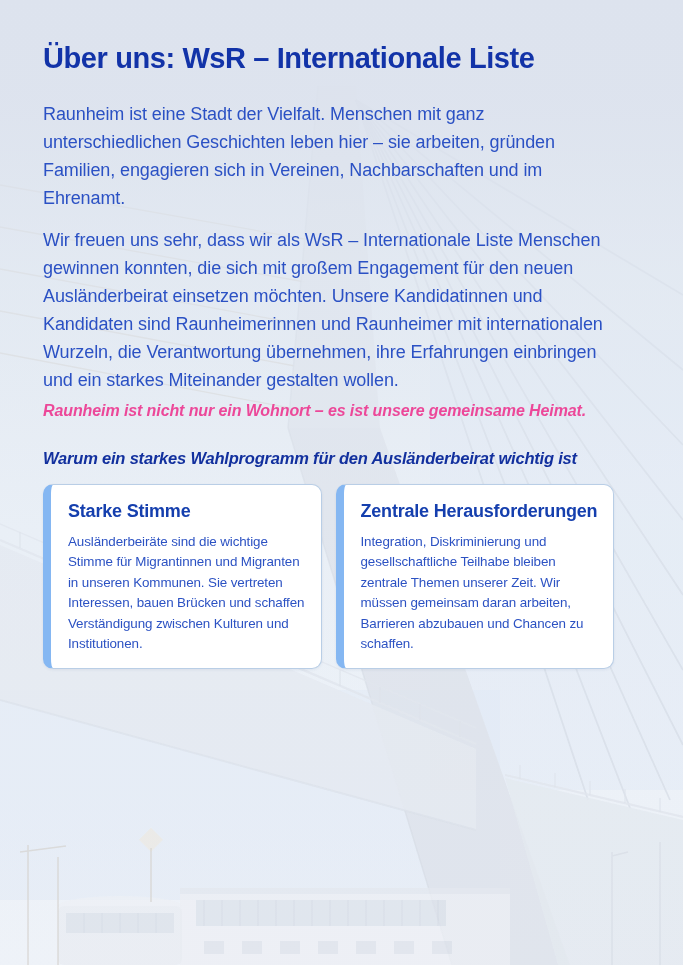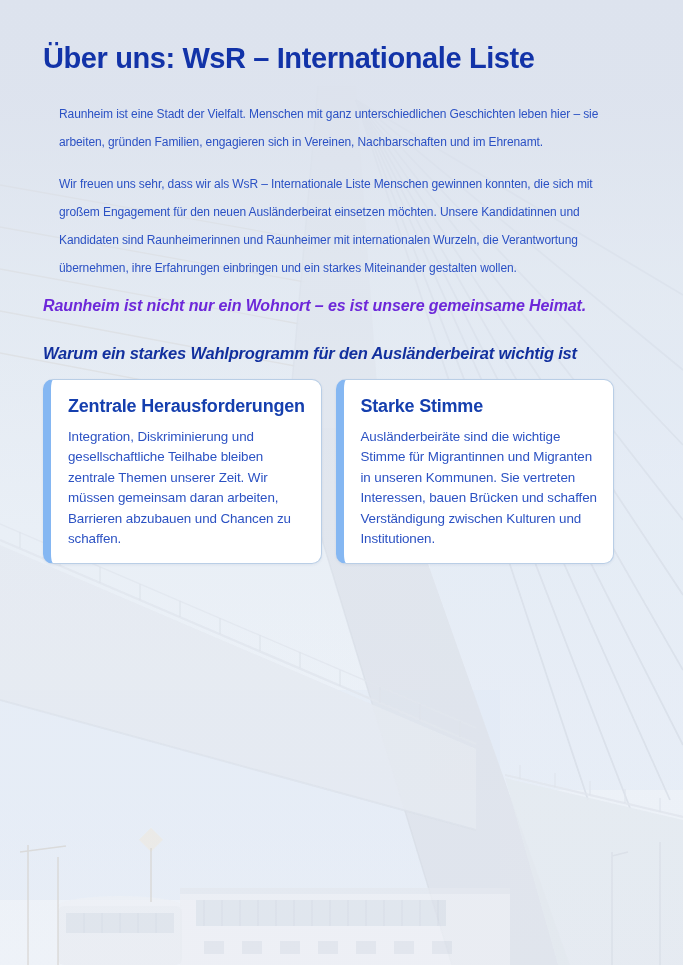--- a/index.html
+++ b/index.html
@@ -15,25 +15,25 @@
       rgba(221,227,238,.93) 0%,
       rgba(221,227,238,.82) 10%,
       rgba(226,233,242,.55) 28%,
       rgba(232,238,246,.30) 48%,
       rgba(237,242,248,.14) 68%,
       rgba(240,244,249,.06) 100%);}
   
   .content{position:relative;z-index:2;padding:40px 40px 0 43px;box-sizing:border-box;width:654px;}
   h1{font-size:29px;line-height:36px;font-weight:700;letter-spacing:-0.4px;
      color:#1233a8;margin:0 0 24px 0;}
-  .lead{font-size:12px;line-height:28px;font-weight:500;letter-spacing:-0.1px;
-     color:#2b51c4;margin:0 0 14px 16px;}
+  .lead{font-size:18px;line-height:28px;font-weight:500;letter-spacing:-0.1px;
+     color:#2b51c4;margin:0 0 14px 0;}
   .lead.no-gap{margin-bottom:0;}
   .emphasis{font-size:16px;line-height:28px;font-weight:700;font-style:italic;
-     color:#6d28d9;margin:10px 0 22px 0;letter-spacing:-0.1px;}
+     color:#ec4899;margin:3px 0 22px 0;letter-spacing:-0.1px;}
   h2{font-size:16.5px;line-height:22px;font-weight:700;letter-spacing:-0.2px;
      color:#12309e;margin:0;font-style:italic;}
   .cards{display:grid;grid-template-columns:1fr 1fr;gap:14px;margin-top:15px;}
   .card{background:#ffffff;border:1px solid #b9cee6;border-left:8px solid #85b7f2;
      border-radius:10px;box-sizing:border-box;min-height:146px;
      padding:15px 11px 14px 17px;box-shadow:0 1px 3px rgba(30,60,120,.07);}
   .card h3{font-size:18px;line-height:23px;font-weight:700;color:#153fae;margin:0 0 9px 0;letter-spacing:-0.2px;}
   .card p{font-size:13.4px;line-height:20.4px;font-weight:500;color:#2c52c3;margin:0;letter-spacing:-0.1px;}
 </style>
 </head>
@@ -172,21 +172,21 @@
 
   <p class="lead">Raunheim ist eine Stadt der Vielfalt. Menschen mit ganz unterschiedlichen Geschichten leben hier – sie arbeiten, gründen Familien, engagieren sich in Vereinen, Nachbarschaften und im Ehrenamt.</p>
 
   <p class="lead no-gap">Wir freuen uns sehr, dass wir als WsR – Internationale Liste Menschen gewinnen konnten, die sich mit großem Engagement für den neuen Ausländerbeirat einsetzen möchten. Unsere Kandidatinnen und Kandidaten sind Raunheimerinnen und Raunheimer mit internationalen Wurzeln, die Verantwortung übernehmen, ihre Erfahrungen einbringen und ein starkes Miteinander gestalten wollen.</p>
   <p class="emphasis">Raunheim ist nicht nur ein Wohnort – es ist unsere gemeinsame Heimat.</p>
 
   <h2>Warum ein starkes Wahlprogramm für den Ausländerbeirat wichtig ist</h2>
 
   <div class="cards">
     <div class="card">
+      <h3>Starke Stimme</h3>
+      <p>Ausländerbeiräte sind die wichtige Stimme für Migrantinnen und Migranten in unseren Kommunen. Sie vertreten Interessen, bauen Brücken und schaffen Verständigung zwischen Kulturen und Institutionen.</p>
+    </div>
+    <div class="card">
       <h3>Zentrale Herausforderungen</h3>
       <p>Integration, Diskriminierung und gesellschaftliche Teilhabe bleiben zentrale Themen unserer Zeit. Wir müssen gemeinsam daran arbeiten, Barrieren abzubauen und Chancen zu schaffen.</p>
-    </div>
-    <div class="card">
-      <h3>Starke Stimme</h3>
-      <p>Ausländerbeiräte sind die wichtige Stimme für Migrantinnen und Migranten in unseren Kommunen. Sie vertreten Interessen, bauen Brücken und schaffen Verständigung zwischen Kulturen und Institutionen.</p>
     </div>
   </div>
 </div>
 
 </body></html>

